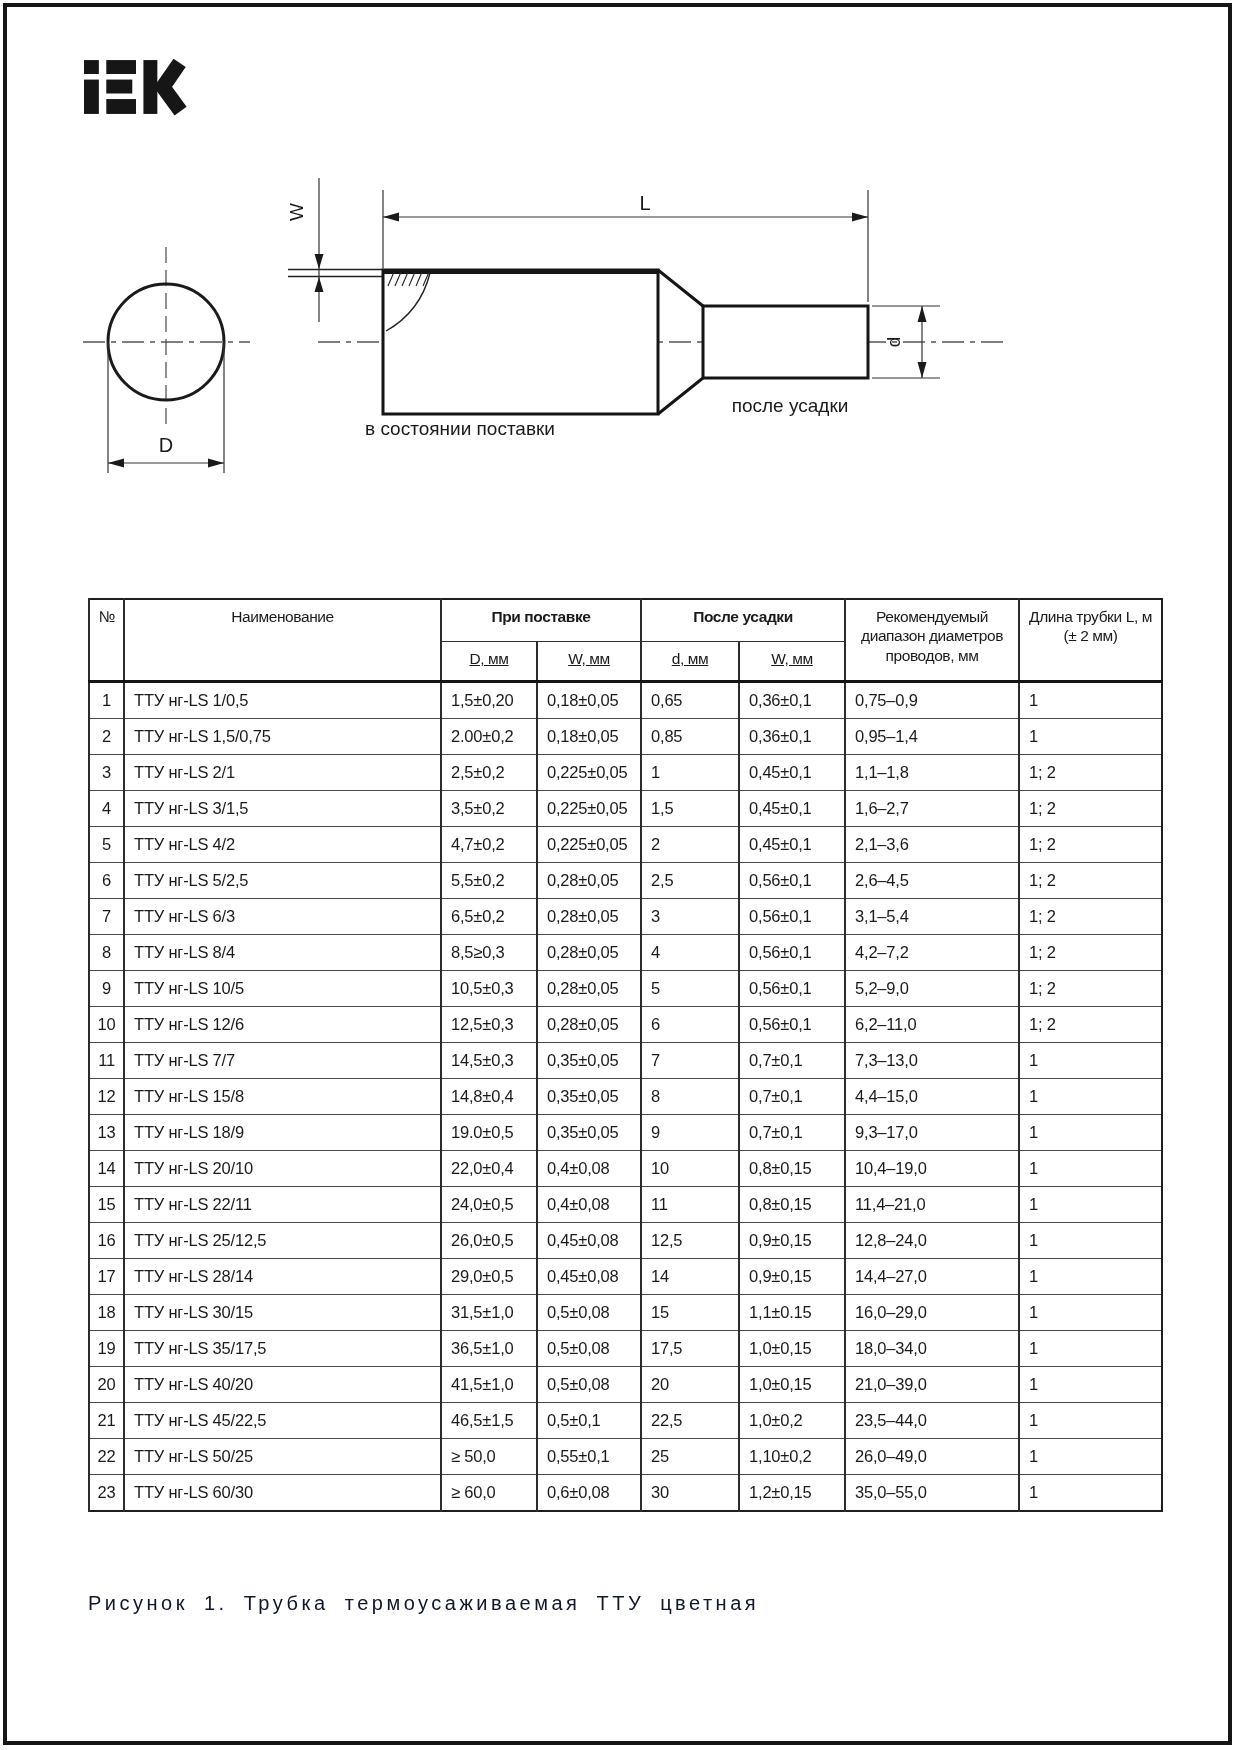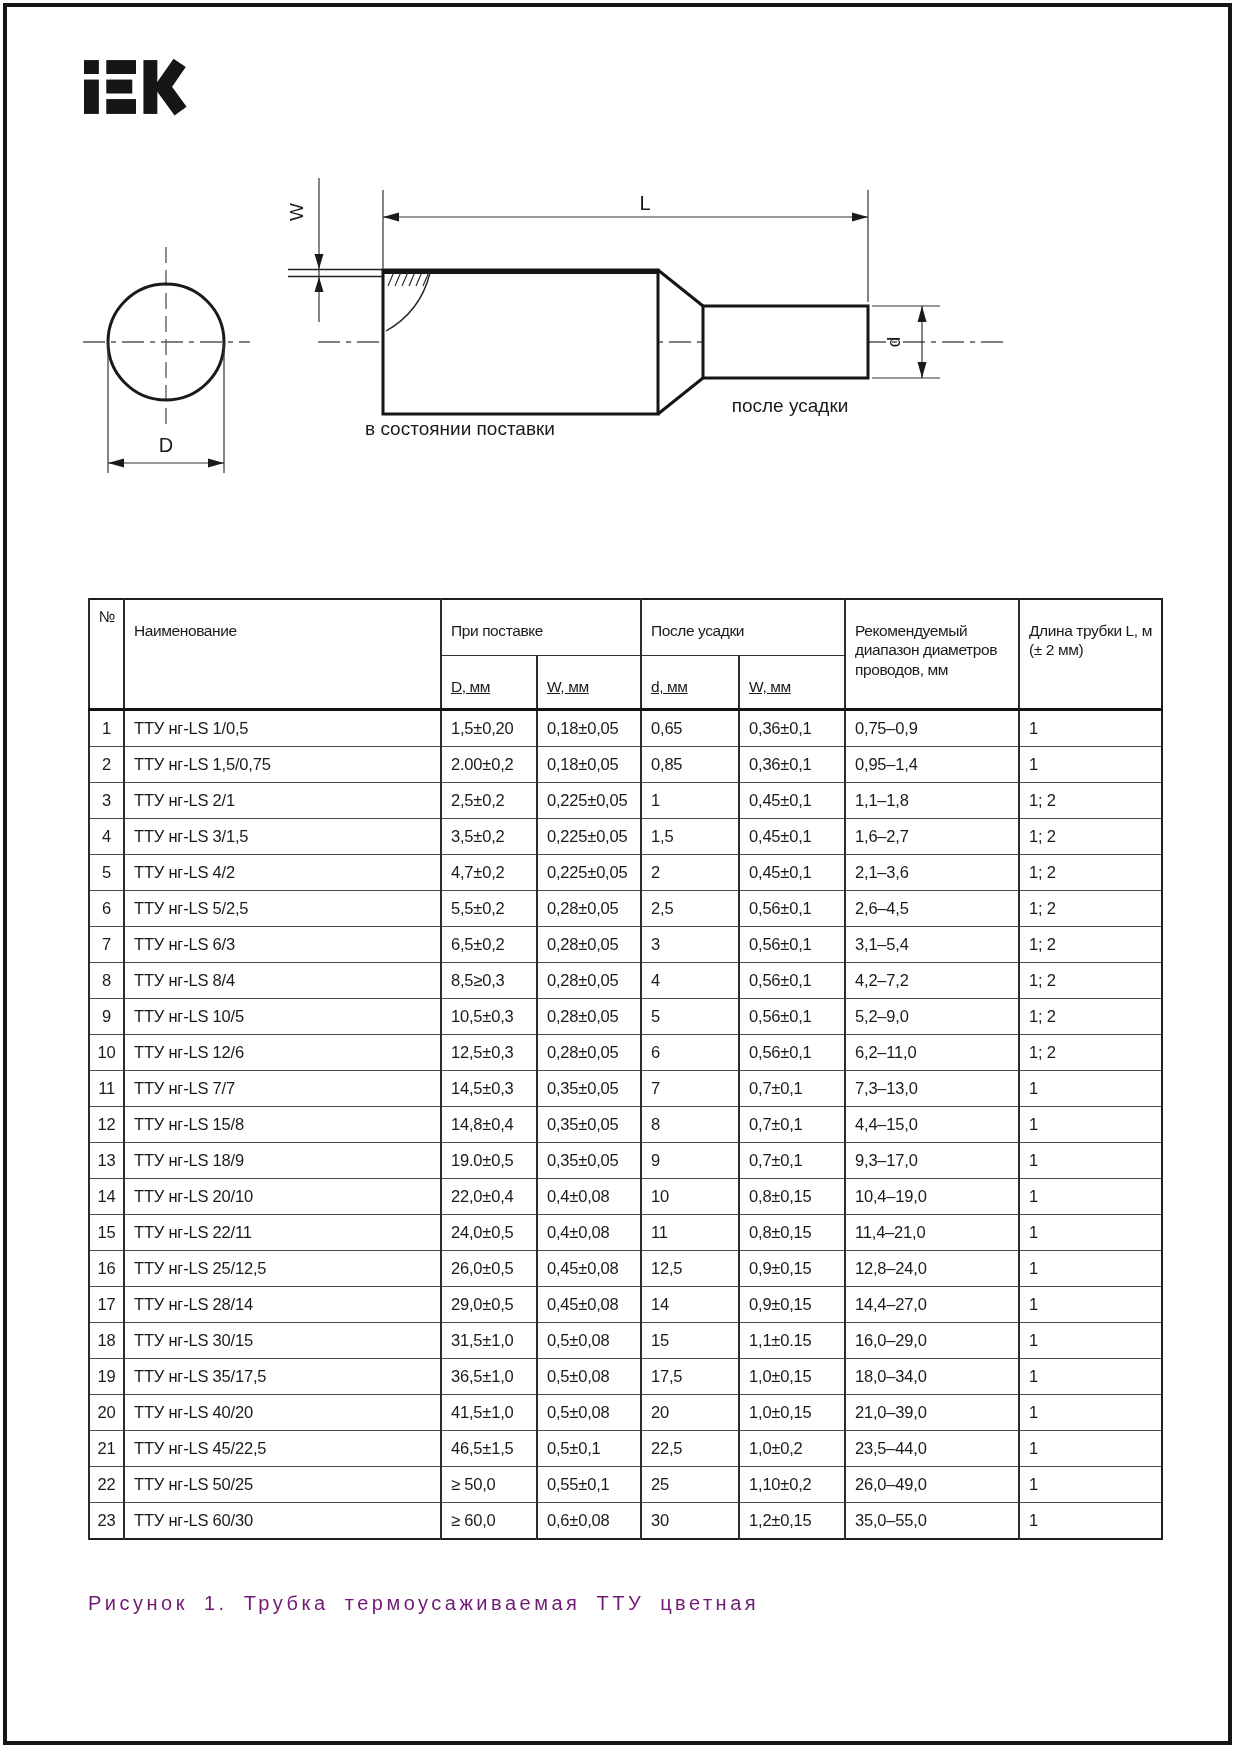--- a/index.html
+++ b/index.html
@@ -4,29 +4,29 @@
 <style>
   html,body{margin:0;padding:0;background:#ffffff;}
   body{font-family:"Liberation Sans","DejaVu Sans",sans-serif;color:#1a1a1a;}
   #page{position:relative;width:1244px;height:1750px;background:#fff;overflow:hidden;}
   #frame{position:absolute;left:3px;top:3px;right:12px;bottom:5px;border:4px solid #161616;pointer-events:none;}
   #logo{position:absolute;left:84px;top:58px;width:104px;height:58px;}
   #diagram{position:absolute;left:0;top:0;width:1244px;height:540px;}
   #spec-table{position:absolute;left:88px;top:598px;width:1073px;border-collapse:collapse;table-layout:fixed;}
   #spec-table th,#spec-table td{border-left:2px solid #2c2c2c;padding:0 9px;overflow:hidden;}
   #spec-table{border:2px solid #1e1e1e;}
-  #spec-table thead th{font-weight:normal;font-size:15.5px;letter-spacing:-0.4px;text-align:left;vertical-align:top;padding-top:21px;line-height:1.25;border-bottom:3px solid #141414;}
+  #spec-table thead th{font-weight:normal;font-size:15.5px;letter-spacing:-0.4px;text-align:center;vertical-align:top;padding-top:7px;line-height:1.25;border-bottom:3px solid #141414;}
   #spec-table thead tr.hrow1 th{height:34px;}
   #spec-table thead tr.hrow2 th{height:31px;border-top:none;text-decoration:underline;}
-  #spec-table thead th.group{border-bottom:1.5px solid #333;}
+  #spec-table thead th.group{border-bottom:1.5px solid #333;font-weight:bold;}
   #spec-table thead th.c-num{text-align:center;padding:7px 2px 0 2px;}
   #spec-table tbody td{height:35px;font-size:16.5px;letter-spacing:-0.2px;vertical-align:middle;border-top:1.5px solid #4a4a4a;white-space:nowrap;}
   #spec-table tbody tr:first-child td{border-top:none;}
   #spec-table tbody td.c-num{text-align:center;padding:0 2px;}
-  #caption{position:absolute;left:88px;top:1592px;font-size:20px;color:#701a75;letter-spacing:3.5px;word-spacing:7px;white-space:nowrap;}
+  #caption{position:absolute;left:88px;top:1592px;font-size:20px;color:#0f172a;letter-spacing:3.5px;word-spacing:7px;white-space:nowrap;}
   .dim-label{font-size:20px;fill:#1a1a1a;}
   .dim-label-s{font-size:19px;fill:#1a1a1a;}
   .state-label{font-size:19px;fill:#1a1a1a;}
 </style>
 </head>
 <body>
 
 <div id="page">
   <div id="frame"></div>
 

